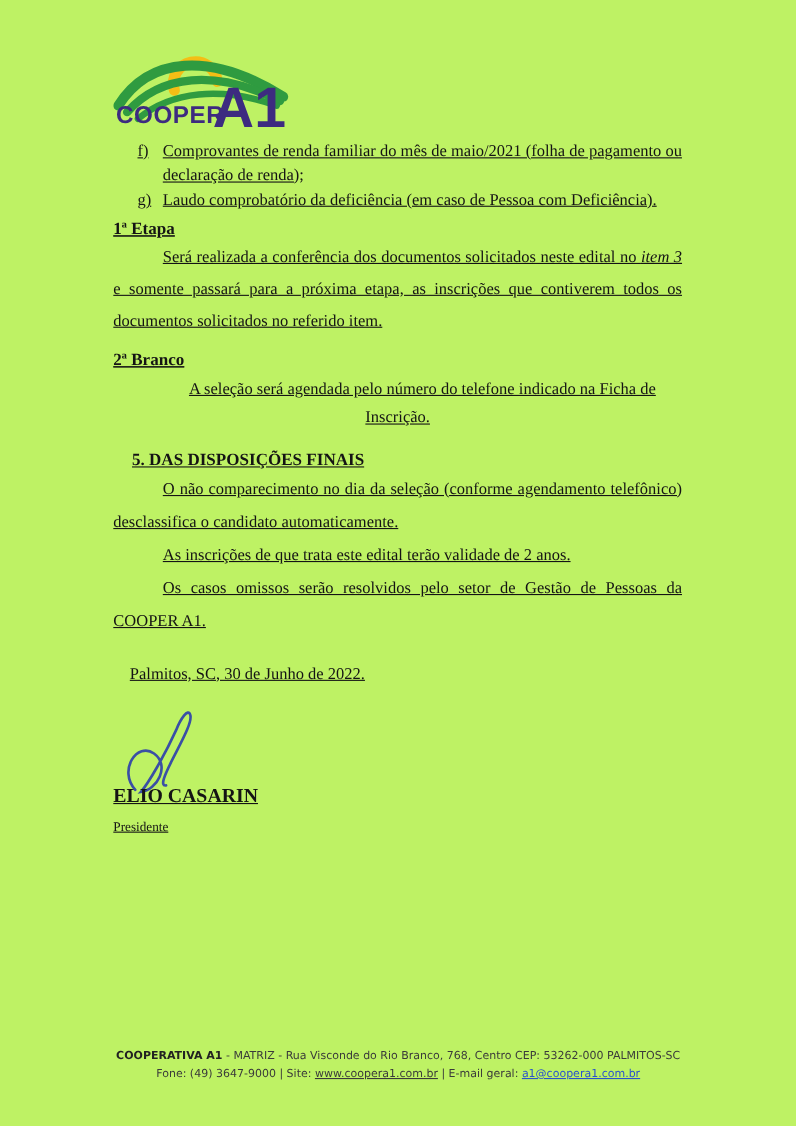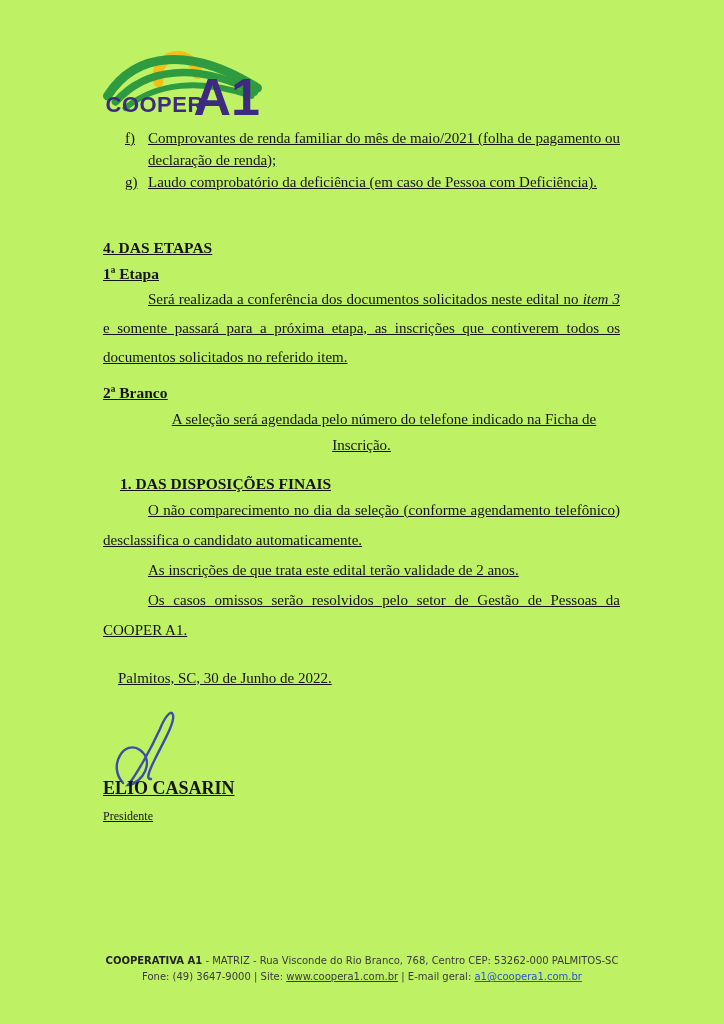--- a/index.html
+++ b/index.html
@@ -68,28 +68,27 @@
       <li>
         <span class="marker">f)</span>
         <span class="li-text">Comprovantes de renda familiar do mês de maio/2021 (folha de pagamento ou declaração de renda);</span>
       </li>
       <li>
         <span class="marker">g)</span>
         <span class="li-text">Laudo comprobatório da deficiência (em caso de Pessoa com Deficiência).</span>
       </li>
     </ul>
 
-    <p class="h-bold h4">4. DAS ETAPAS</p>
     <p class="h-bold etapa"><span class="u">1ª Etapa</span></p>
     <p class="para para1"><span>Será realizada a conferência dos documentos solicitados neste edital no </span><span class="item3">item 3</span><span> e somente passará para a próxima etapa, as inscrições que contiverem todos os documentos solicitados no referido item.</span></p>
 
     <p class="h-bold etapa etapa2"><span class="u">2ª Branco</span></p>
     <p class="para para-etapa2">A seleção será agendada pelo número do telefone indicado na Ficha de Inscrição.</p>
 
-    <p class="h-bold h5">1. DAS DISPOSIÇÕES FINAIS</p>
+    <p class="h-bold h5">5. DAS DISPOSIÇÕES FINAIS</p>
     <div>
       <p class="para para-group">O não comparecimento no dia da seleção (conforme agendamento telefônico) desclassifica o candidato automaticamente.</p>
       <p class="para para-group">As inscrições de que trata este edital terão validade de 2 anos.</p>
       <p class="para para-group">Os casos omissos serão resolvidos pelo setor de Gestão de Pessoas da COOPER A1.</p>
     </div>
 
     <p class="dateline">Palmitos, SC, 30 de Junho de 2022.</p>
 
     <div class="sig-block">
       <svg class="sig-svg" width="95" height="84" viewBox="0 0 95 84">

